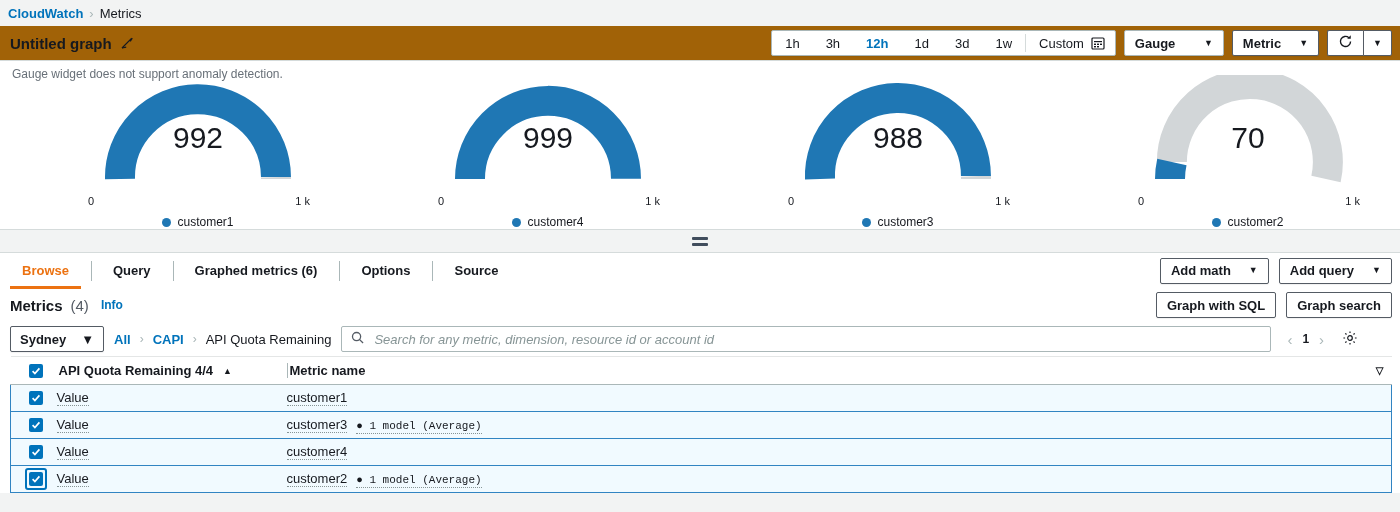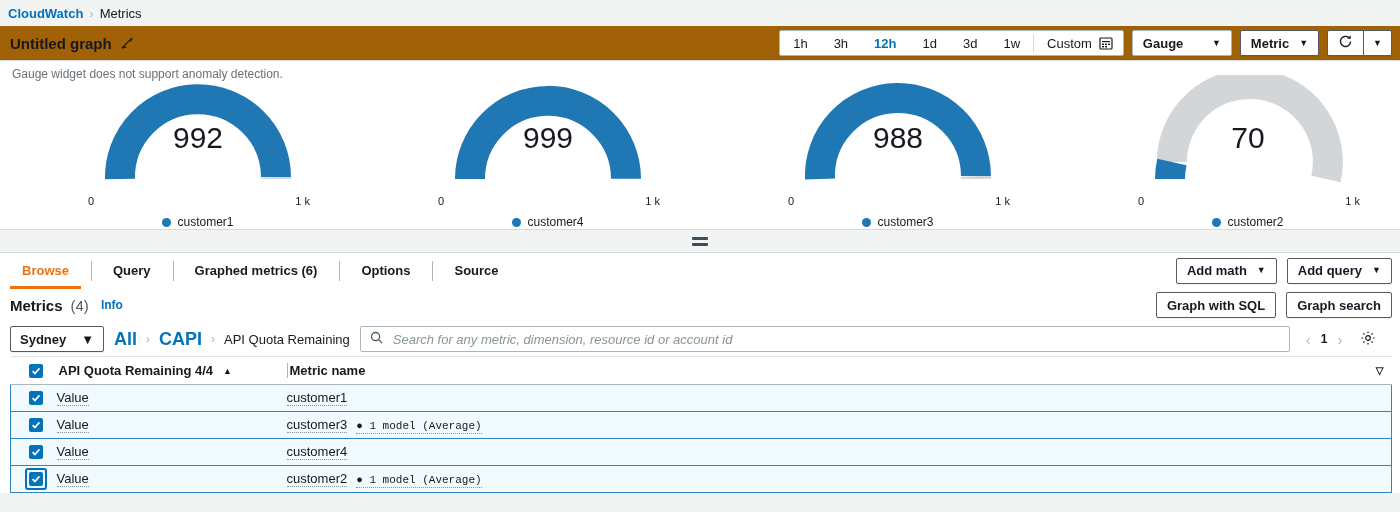--- a/index.html
+++ b/index.html
@@ -42,21 +42,21 @@
   .seg .it {
     display:flex; align-items:center; justify-content:center;
     padding: 0 13px; font-size:13px; color:#16191f; cursor:pointer; font-weight:400;
   }
   .seg .it.active { color:#0073bb; font-weight:700; }
   .seg .divider { width:1px; background:#d5dbdb; margin: 3px 0; }
   .seg .custom { display:flex; align-items:center; gap:7px; padding:0 10px 0 13px; cursor:pointer;}
   .cal-ico { width:14px; height:14px; }
 
   .btn {
-    display:flex; align-items:center; justify-content:center; gap:10px;
+    display:flex; align-items:center; justify-content:center; gap:18px;
     height:26px; padding:0 10px; background:#fff;
     border:1px solid #545b64; border-radius:2px;
     font-size:13px; font-weight:700; color:#16191f; cursor:pointer;
     box-shadow: 0 1px 1px rgba(0,0,0,.06);
   }
   .btn.light { border-color:#aab7b8; }
   .btn .caret { font-size:9px; line-height:1; }
   .btn.wide { min-width:100px; justify-content:space-between; }
   .split { display:flex; }
   .split .b1 { border-right:none; border-radius:2px 0 0 2px; padding:0 10px; }
@@ -115,21 +115,21 @@
   .metrics-head .right { margin-left:auto; display:flex; gap:10px; }
 
   .filter-row { display:flex; align-items:center; gap:10px; height:34px; }
   .region-btn {
     display:flex; align-items:center; justify-content:space-between; gap:12px;
     height:26px; padding:0 9px; background:#fff; border:1px solid #545b64;
     border-radius:2px; font-size:13px; font-weight:700; cursor:pointer; min-width:94px;
     box-shadow: 0 1px 1px rgba(0,0,0,.06);
   }
   .crumbs2 { display:flex; align-items:center; gap:9px; }
-  .crumbs2 a { color:#0073bb; font-size:18px; font-weight:600; text-decoration:none; cursor:pointer; }
+  .crumbs2 a { color:#0073bb; font-size:13px; font-weight:600; text-decoration:none; cursor:pointer; }
   .crumbs2 .sep { color:#aab7b8; font-size:12px; }
   .crumbs2 .cur { color:#16191f; font-size:13px; }
   .search-box {
     flex:1 1 auto; height:26px; display:flex; align-items:center; gap:8px;
     border:1px solid #aab7b8; border-radius:2px; background:#fff; padding:0 9px;
     max-width:930px;
   }
   .search-box input {
     border:none; outline:none; flex:1; font-size:13px; font-style:italic;
     color:#687078; font-family:"Liberation Sans", sans-serif; background:transparent;

